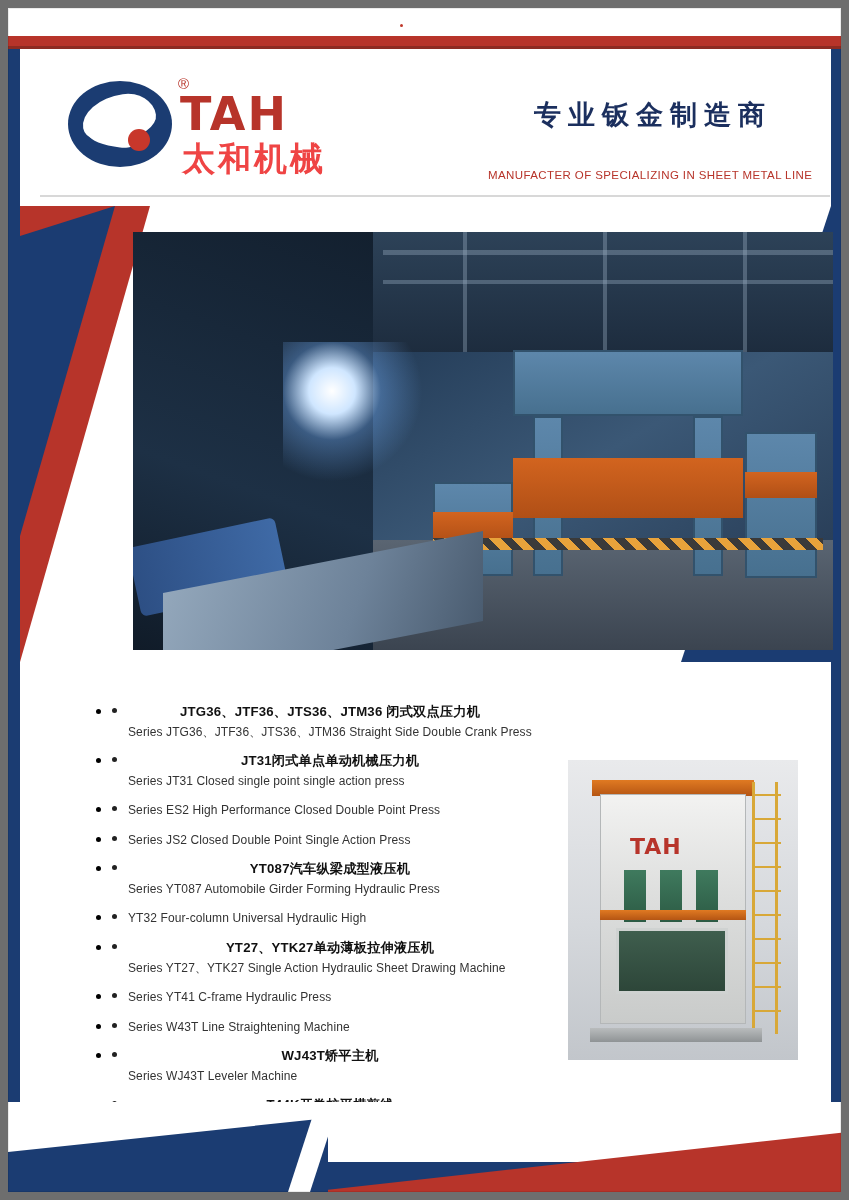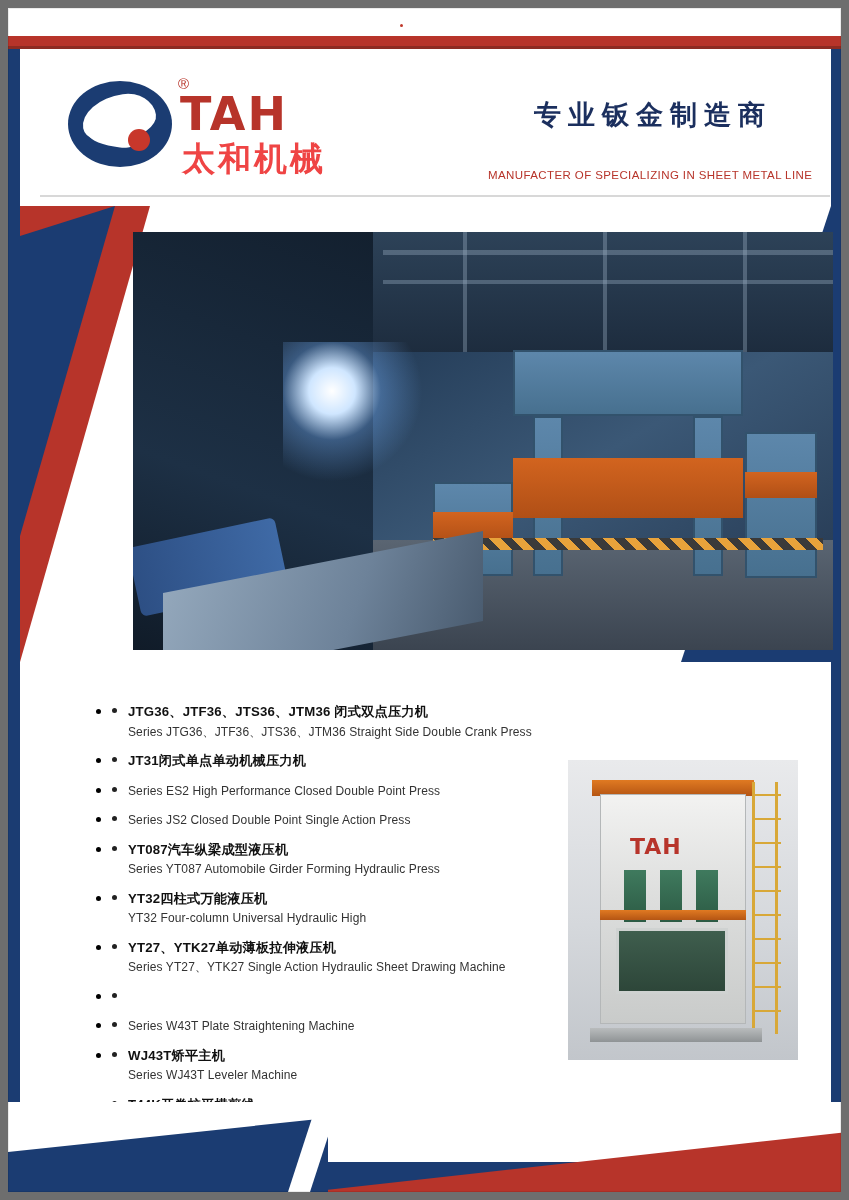--- a/index.html
+++ b/index.html
@@ -216,20 +216,21 @@
     position: absolute; left: 0; top: 6px;
     width: 5px; height: 5px; border-radius: 50%;
     background: #222;
   }
   .b-cn {
     font-size: 13.2px;
     font-weight: bold;
     color: #111;
     line-height: 1.25;
     letter-spacing: 0.2px;
+    text-align: center;
   }
   .b-en {
     font-size: 12px;
     color: #333;
     line-height: 1.3;
     margin-top: 4px;
     letter-spacing: 0.1px;
   }
 
   
@@ -391,43 +392,44 @@
   </div>
 
   <div class="list-section">
     <ul class="bullets">
       <li class="bullet-row">
         <div class="b-cn">JTG36、JTF36、JTS36、JTM36 闭式双点压力机</div>
         <div class="b-en">Series JTG36、JTF36、JTS36、JTM36 Straight Side Double Crank Press</div>
       </li>
       <li class="bullet-row">
         <div class="b-cn">JT31闭式单点单动机械压力机</div>
+        <div class="b-en">Series JT31 Closed single point single action press</div>
       </li>
       <li class="bullet-row">
         <div class="b-en">Series ES2 High Performance Closed Double Point Press</div>
       </li>
       <li class="bullet-row">
         <div class="b-en">Series JS2 Closed Double Point Single Action Press</div>
       </li>
       <li class="bullet-row">
         <div class="b-cn">YT087汽车纵梁成型液压机</div>
         <div class="b-en">Series YT087 Automobile Girder Forming Hydraulic Press</div>
       </li>
       <li class="bullet-row">
-        <div class="b-cn">YT32四柱式万能液压机</div>
         <div class="b-en">YT32 Four-column Universal Hydraulic High</div>
       </li>
       <li class="bullet-row">
         <div class="b-cn">YT27、YTK27单动薄板拉伸液压机</div>
         <div class="b-en">Series YT27、YTK27 Single Action Hydraulic Sheet Drawing Machine</div>
       </li>
       <li class="bullet-row">
-      </li>
-      <li class="bullet-row">
-        <div class="b-en">Series W43T Plate Straightening Machine</div>
+        <div class="b-en">Series YT41 C-frame Hydraulic Press</div>
+      </li>
+      <li class="bullet-row">
+        <div class="b-en">Series W43T Line Straightening Machine</div>
       </li>
       <li class="bullet-row">
         <div class="b-cn">WJ43T矫平主机</div>
         <div class="b-en">Series WJ43T Leveler Machine</div>
       </li>
       <li class="bullet-row">
         <div class="b-cn">T44K开卷校平横剪线</div>
         <div class="b-en">Series T44K Cut To Length Machine Line</div>
       </li>
     </ul>

